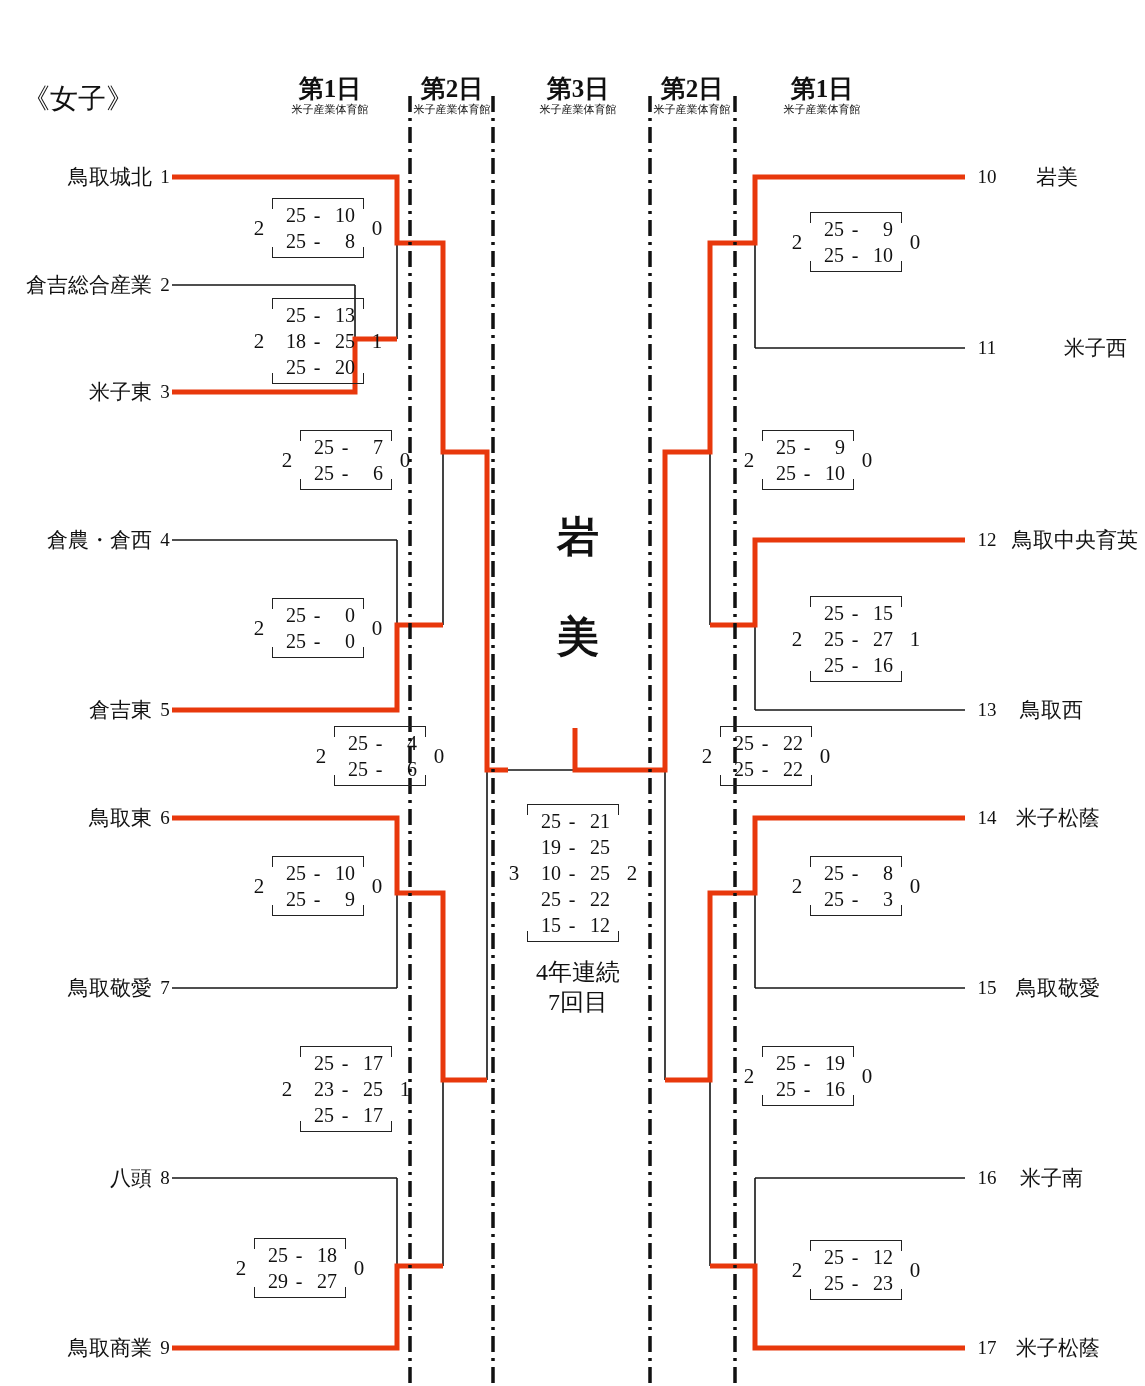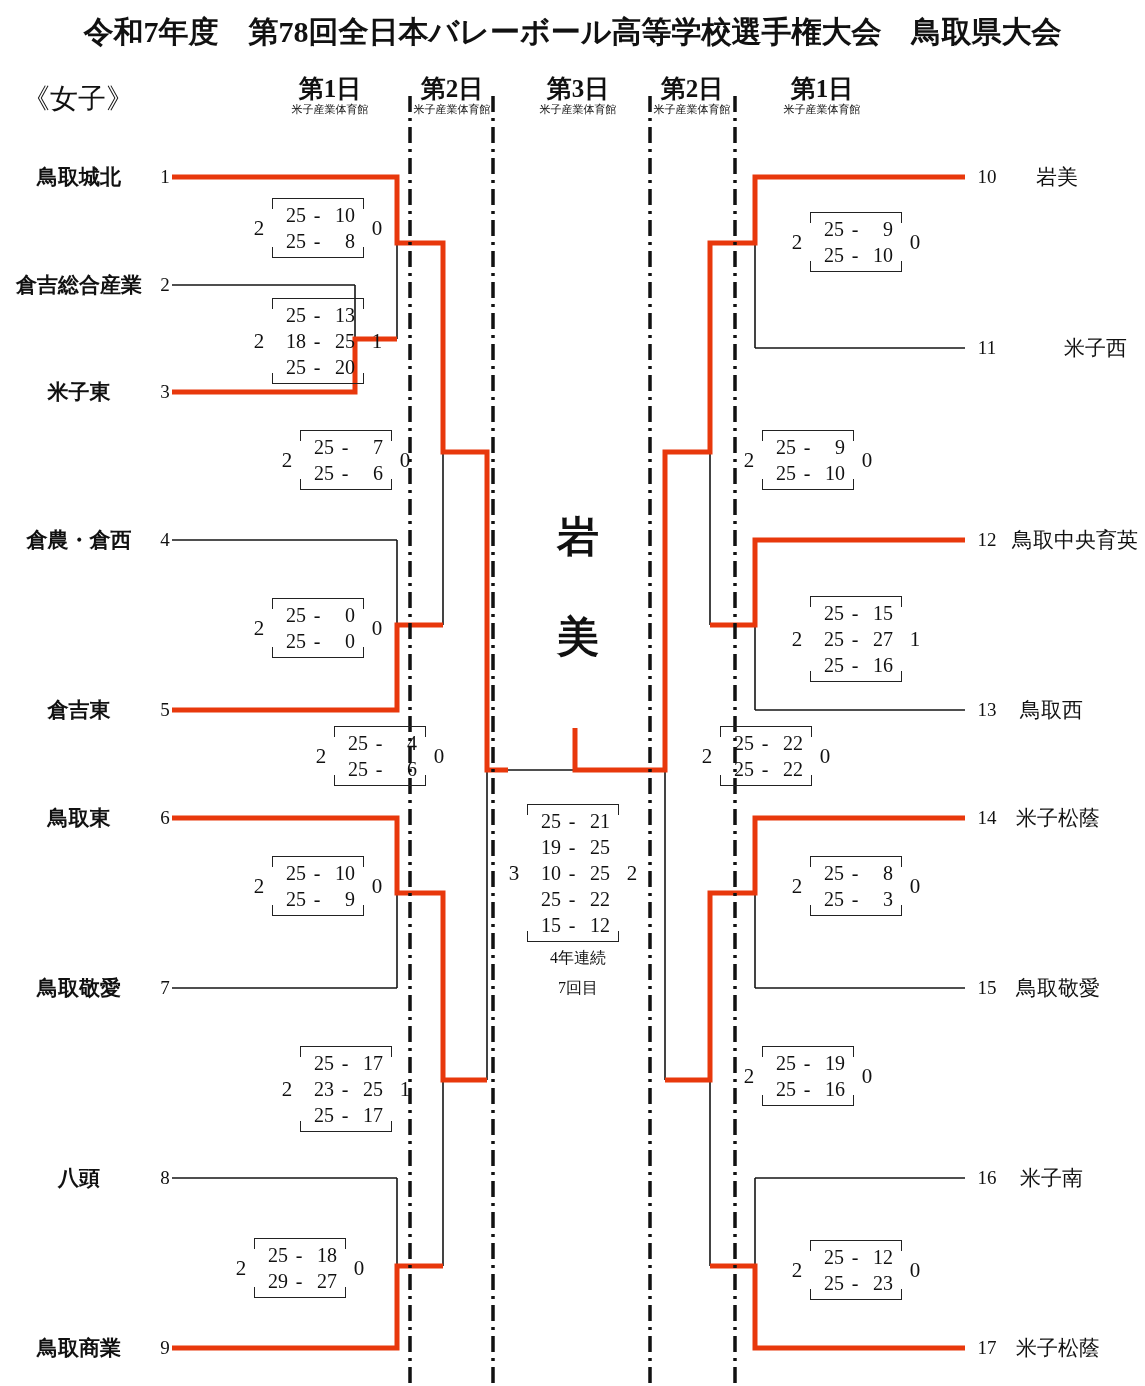--- a/index.html
+++ b/index.html
@@ -4,35 +4,35 @@
 <style>
   html,body{margin:0;padding:0;background:#ffffff;}
   .page{position:relative;width:1145px;height:1386px;background:#fff;overflow:hidden;
         font-family:"Liberation Serif","DejaVu Serif",serif;color:#111;}
   .abs{position:absolute;}
   .title{top:12px;left:0;width:100%;text-align:center;font-size:30px;font-weight:600;white-space:nowrap;}
   .cat{left:22px;top:80px;font-size:28px;}
   .day{top:72px;transform:translateX(-50%);font-size:25px;font-weight:600;white-space:nowrap;}
   .venue{top:102px;transform:translateX(-50%);font-size:11px;white-space:nowrap;}
   .team{font-size:21px;height:32px;line-height:32px;white-space:nowrap;}
-  .tl{text-align:center;font-weight:bold;}
+  .tl{text-align:right;}
   .seed{text-align:center;font-size:19px;}
   .sbox{position:absolute;display:flex;align-items:center;}
   .wl{font-size:21px;width:18px;text-align:center;}
   .brk{position:relative;padding:4px 9px;margin:0 4px;}
   .brk::before{content:"";position:absolute;left:0;right:0;top:0;height:10px;
     border-top:1.6px solid #222;border-left:1.6px solid #222;border-right:1.6px solid #222;}
   .brk::after{content:"";position:absolute;left:0;right:0;bottom:0;height:10px;
     border-bottom:1.6px solid #222;border-left:1.6px solid #222;border-right:1.6px solid #222;}
   .srow{display:flex;font-size:20px;line-height:26px;}
   .srow .a{width:25px;text-align:right;}
   .srow .d{width:22px;text-align:center;}
   .srow .b{width:27px;text-align:right;}
   .champ-char{transform:translateX(-50%);font-size:42px;line-height:46px;font-weight:600;}
-  .champ-note{transform:translateX(-50%);font-size:16px;white-space:nowrap;}
+  .champ-note{transform:translateX(-50%);font-size:24px;white-space:nowrap;margin-top:8px;}
   svg{position:absolute;left:0;top:0;}
 </style>
 </head>
 <body>
 
 <div class="page">
 
   <svg width="1145" height="1386" viewBox="0 0 1145 1386">
 
     <g stroke="#151515" stroke-width="1.6" fill="none">
@@ -75,21 +75,20 @@
     </g>
 
     <g stroke="#111" stroke-width="3.5" fill="none" stroke-dasharray="16 6 3 6">
       <path d="M410 96 V1386"></path>
       <path d="M493 96 V1386"></path>
       <path d="M650 96 V1386"></path>
       <path d="M735 96 V1386"></path>
     </g>
   </svg>
 
-  <div class="abs title">令和7年度　第78回全日本バレーボール高等学校選手権大会　鳥取県大会</div>
   <div class="abs cat">《女子》</div>
 
   <div class="abs day" style="left:330px">第1日</div>
   <div class="abs day" style="left:452px">第2日</div>
   <div class="abs day" style="left:578px">第3日</div>
   <div class="abs day" style="left:692px">第2日</div>
   <div class="abs day" style="left:822px">第1日</div>
 
   <div class="abs venue" style="left:330px">米子産業体育館</div>
   <div class="abs venue" style="left:452px">米子産業体育館</div>

